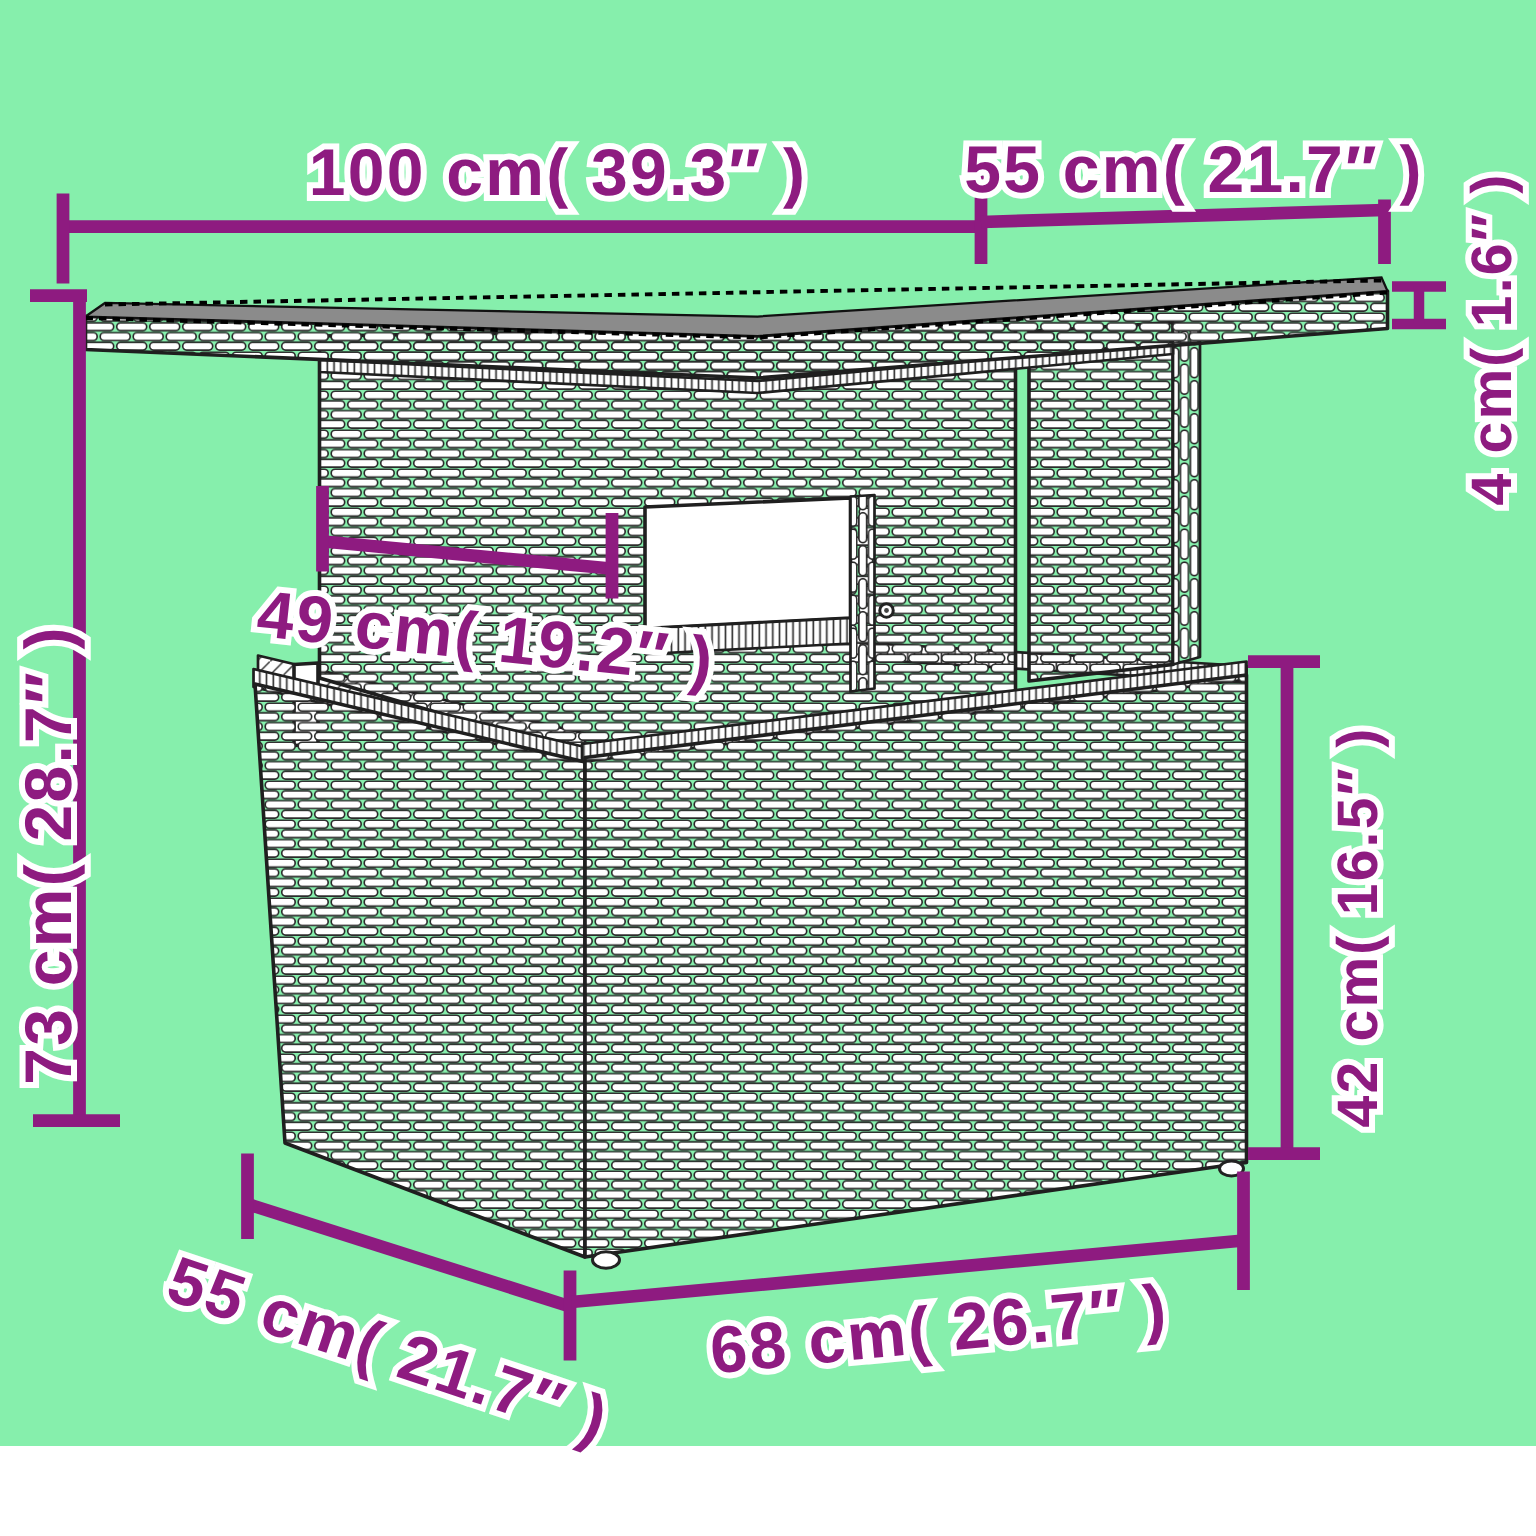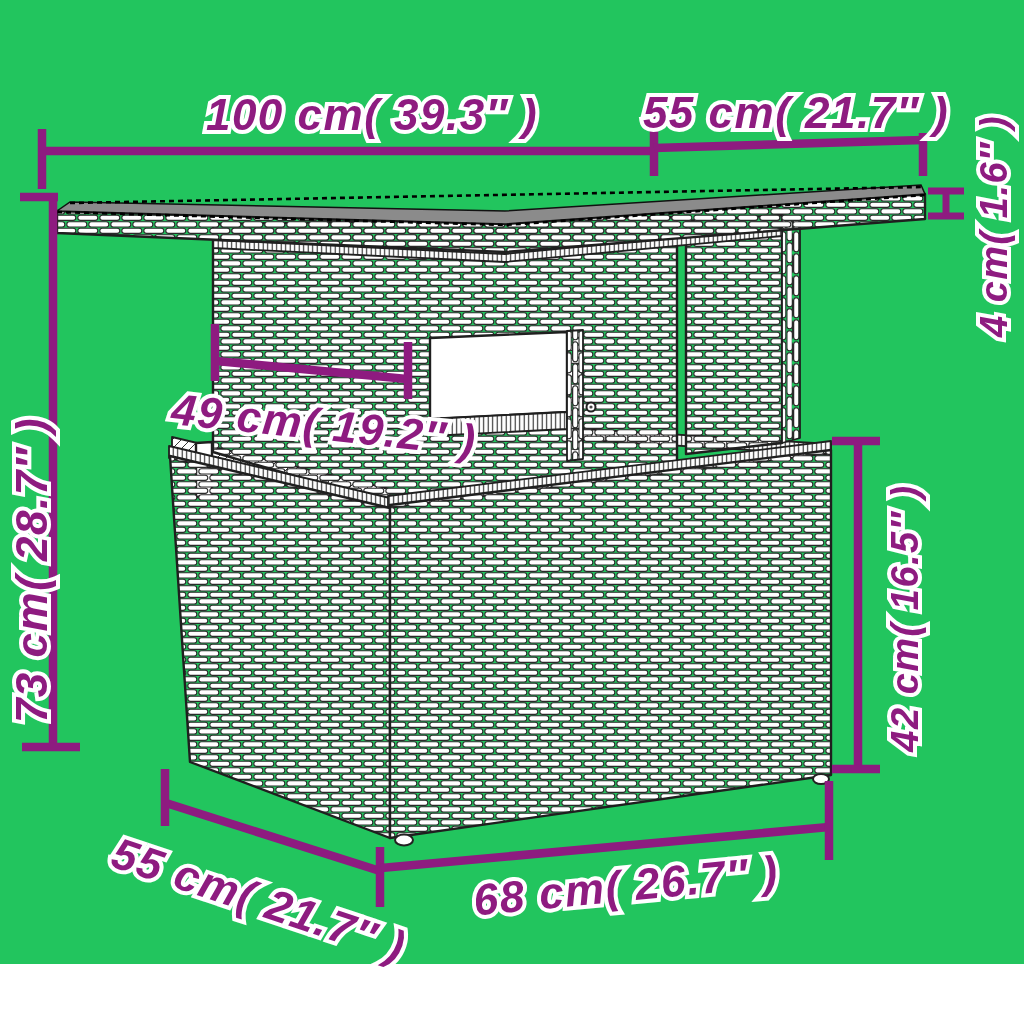--- a/index.html
+++ b/index.html
@@ -1,18 +1,18 @@
 <!DOCTYPE html>
 <html style="--accent: #8E1B80;"><head>
 <meta charset="utf-8">
 <style>
   :root{ --accent:#8E1B80; --ink:#1f1f1f; }
   html,body{margin:0;padding:0;background:#ffffff;}
   body{width:1024px;height:1024px;overflow:hidden;}
-  .stage{position:relative;width:1024px;height:964px;background:#22c55e;font-style:italic;}
+  .stage{position:relative;width:1024px;height:964px;background:#86efac;}
   svg{display:block}
   .st{fill:#fff;stroke:var(--ink);stroke-width:2.4;stroke-linejoin:round;}
   .weave{fill:url(#pw);}
   .weavev{fill:url(#pwv);}
   .ribs{fill:url(#pr);}
   .diag{fill:url(#pd);stroke-width:1.4;}
   .thin{stroke-width:1.8;}
   .topface{fill:#8b8b8b;stroke:#111;stroke-width:1.5;}
   .dashln{fill:none;stroke:#000;stroke-width:2.6;stroke-dasharray:5,4;}
   .dim{stroke:var(--accent);stroke-width:8.5;stroke-linecap:butt;fill:none;}

